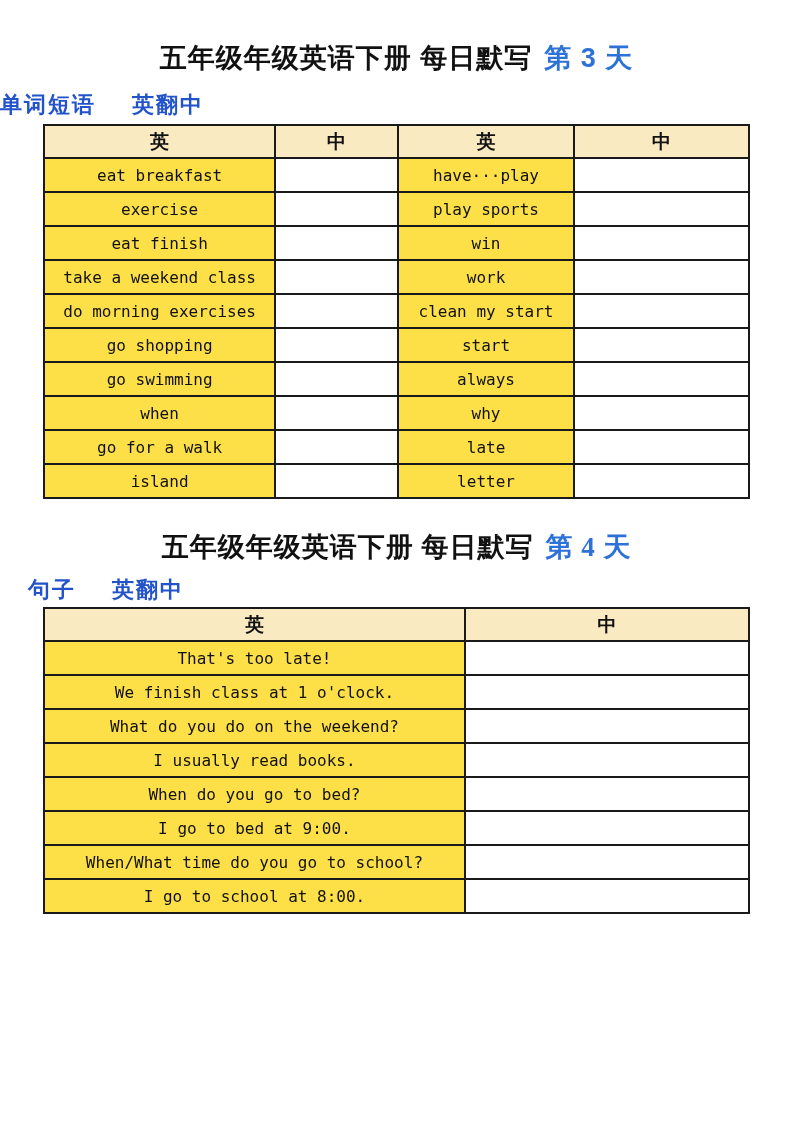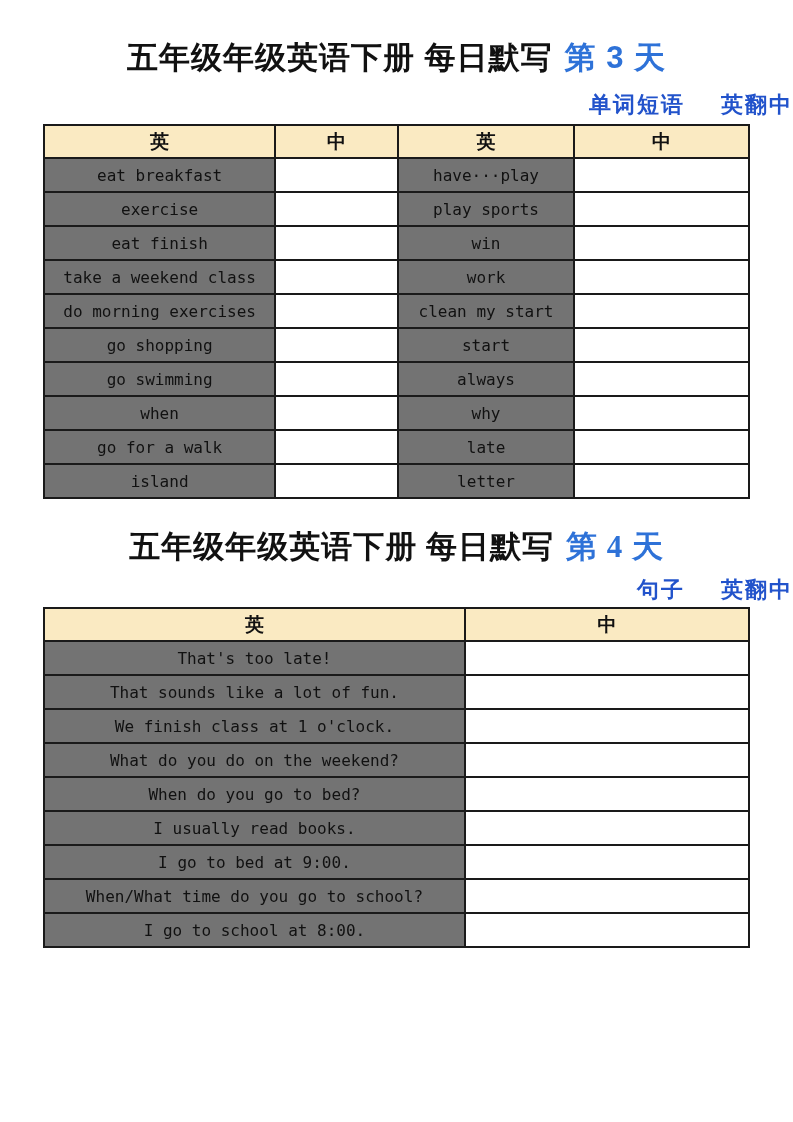--- a/index.html
+++ b/index.html
@@ -9,31 +9,31 @@
     background: #ffffff;
     color: #111111;
     font-family: "Liberation Sans", sans-serif;
     overflow: hidden;
   }
   .page { width: 793px; height: 1122px; background: #ffffff; }
 
   .title {
     margin: 38px 0 0 0;
     text-align: center;
-    font-size: 31px;
+    font-size: 27px;
     line-height: 40px;
     font-weight: 800;
     letter-spacing: 1px;
     white-space: nowrap;
   }
   .title .day { color: #2e72d8; margin-left: 12px; }
 
   .subtitle {
     margin-top: 14px;
-    text-align: right;
+    text-align: left;
     font-size: 22px;
     line-height: 26px;
     font-weight: 700;
     color: #2253cb;
     letter-spacing: 2px;
   }
   .subtitle .gap { display: inline-block; width: 36px; }
 
   table {
     border-collapse: collapse;
@@ -55,26 +55,26 @@
     background: #faeac2;
     font-size: 19px;
     font-weight: 700;
     height: 31px;
     font-family: "Liberation Sans", sans-serif;
   }
   td.en {
     font-family: "DejaVu Sans Mono", "Liberation Mono", monospace;
     font-size: 16px;
     white-space: nowrap;
-    background: #737373;
+    background: #fde047;
   }
   td.zh { background: #ffffff; }
 
   .title2 { margin-top: 28px; font-family: Liberation Serif, serif; }
-  .subtitle2 { margin-top: 10px; }
+  .subtitle2 { margin-top: 10px; padding-left: 28px; }
 </style>
 </head>
 <body>
 
 <div class="page">
 
   <h1 class="title"><span>五年级年级英语下册 每日默写</span><span class="day">第 3 天</span></h1>
 
   <div class="subtitle"><span>单词短语</span><span class="gap"></span><span>英翻中</span></div>
 
@@ -171,37 +171,33 @@
         <th>英</th>
         <th>中</th>
       </tr>
     </thead>
     <tbody>
       <tr>
         <td class="en">That's too late!</td>
         <td class="zh"></td>
       </tr>
       <tr>
-        <td class="en">That sounds like a lot of fun.</td>
-        <td class="zh"></td>
-      </tr>
-      <tr>
         <td class="en">We finish class at 1 o'clock.</td>
         <td class="zh"></td>
       </tr>
       <tr>
         <td class="en">What do you do on the weekend?</td>
         <td class="zh"></td>
       </tr>
       <tr>
+        <td class="en">I usually read books.</td>
+        <td class="zh"></td>
+      </tr>
+      <tr>
         <td class="en">When do you go to bed?</td>
-        <td class="zh"></td>
-      </tr>
-      <tr>
-        <td class="en">I usually read books.</td>
         <td class="zh"></td>
       </tr>
       <tr>
         <td class="en">I go to bed at 9:00.</td>
         <td class="zh"></td>
       </tr>
       <tr>
         <td class="en">When/What time do you go to school?</td>
         <td class="zh"></td>
       </tr>

